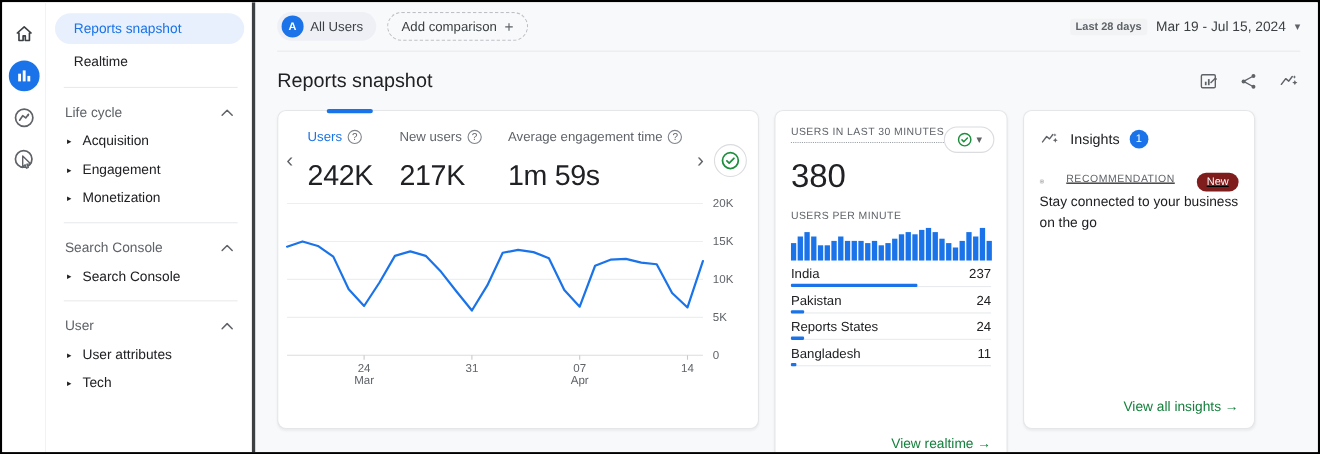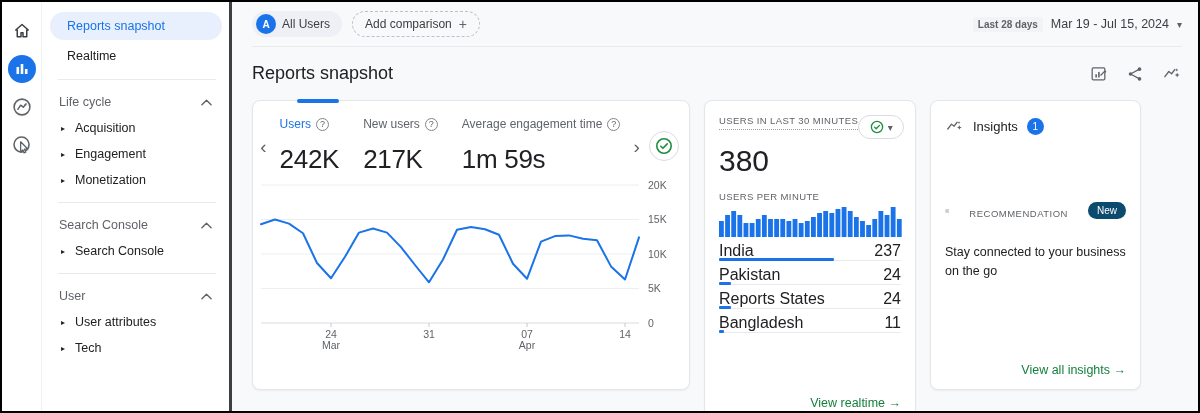--- a/index.html
+++ b/index.html
@@ -59,33 +59,33 @@
   
   .card-realtime{width:212px;height:323px;padding:14px 14px 12px;display:flex;flex-direction:column;}
   .rt-head{display:flex;justify-content:space-between;align-items:flex-start;}
   .rt-title{font-size:9.5px;color:#5f6368;letter-spacing:.4px;border-bottom:1px dotted #9aa0a6;padding-bottom:3px;white-space:nowrap;}
   .rt-pill{height:24px;min-width:46px;border:1px solid #dadce0;border-radius:13px;display:flex;align-items:center;justify-content:center;gap:4px;background:#fff;cursor:pointer;}
   .rt-value{font-size:30px;color:#202124;margin-top:5px;}
   .rt-sub{font-size:9.5px;color:#5f6368;letter-spacing:.4px;margin-top:13px;}
   #minute-bars{margin-top:5px;display:block;}
   .ct-header{display:flex;justify-content:space-between;margin-top:9px;padding-bottom:4px;border-bottom:1px solid #dadce0;font-size:9.5px;color:#5f6368;letter-spacing:.4px;}
   .ct-header span{border-bottom:1px dotted #9aa0a6;padding-bottom:2px;}
-  .ct-row{position:relative;display:flex;justify-content:space-between;align-items:flex-end;height:24px;border-bottom:1px solid #e8eaed;font-size:16px;color:#202124;}
+  .ct-row{position:relative;display:flex;justify-content:space-between;align-items:center;height:24px;border-bottom:1px solid #e8eaed;font-size:12px;color:#202124;}
   .ct-row.last{border-bottom:none;}
   .ct-bar{position:absolute;left:0;bottom:-1px;height:3px;background:#1a73e8;border-radius:1px;}
   .card-link{margin-top:auto;text-align:right;font-size:12.5px;color:#15803d;cursor:pointer;}
 
   
   .card-insights{width:211px;height:290px;padding:16px 14px 12px;display:flex;flex-direction:column;}
   .ins-head{display:flex;align-items:center;gap:9px;font-size:13px;color:#202124;}
   .ins-badge{width:17px;height:17px;border-radius:50%;background:#1a73e8;color:#fff;font-size:10px;display:flex;align-items:center;justify-content:center;}
-  .rec-row{display:flex;align-items:flex-end;gap:20px;margin-top:22px;}
+  .rec-row{display:flex;align-items:flex-start;gap:20px;margin-top:22px;text-decoration:underline;}
   .rec-label{font-size:9.5px;color:#5f6368;letter-spacing:.5px;flex:1;}
-  .new-badge{background:#0c4a6e;color:#fff;font-size:10px;padding:3px 9px;border-radius:10px;margin-top:45px;}
-  .ins-text{font-size:12.5px;color:#202124;line-height:1.5;margin-top:24px;}
+  .new-badge{background:#7f1d1d;color:#fff;font-size:10px;padding:3px 9px;border-radius:10px;}
+  .ins-text{font-size:12.5px;color:#202124;line-height:1.5;margin-top:0;}
 </style>
 </head>
 <body>
 
 <div class="frame">
 
   <aside class="rail">
     <div class="rail-btn">
       <svg width="20" height="20" viewBox="0 0 24 24">
           <path d="M12 4.2 4.5 10.8h1.8V19h4.5v-5h2.4v5h4.5v-8.2h1.8Z" fill="none" stroke="#3c4043" stroke-width="1.8" stroke-linejoin="round"></path>

